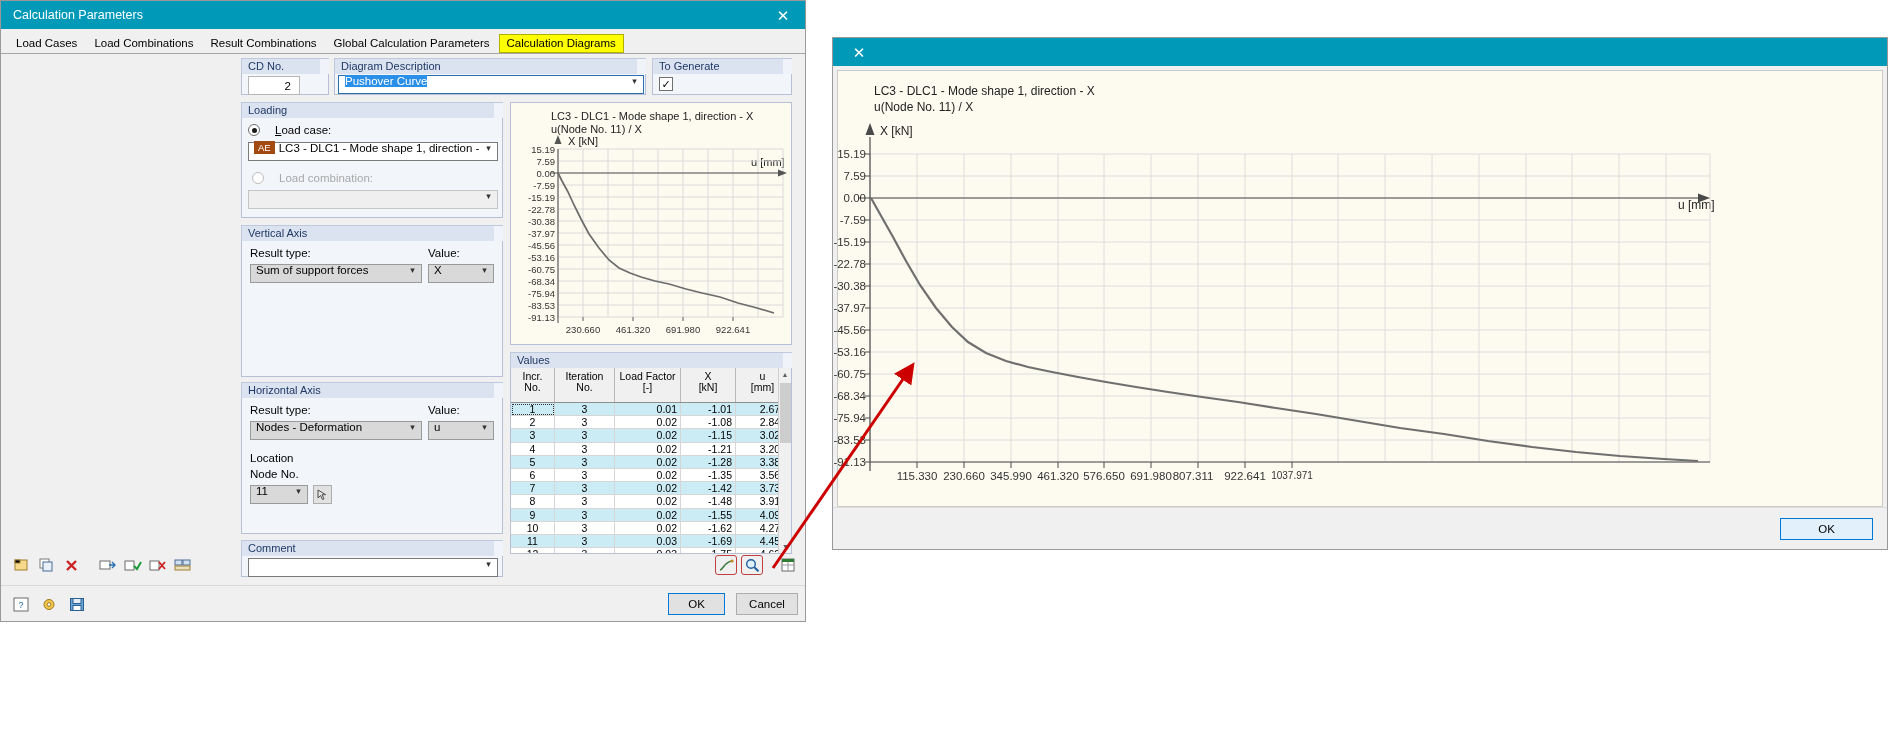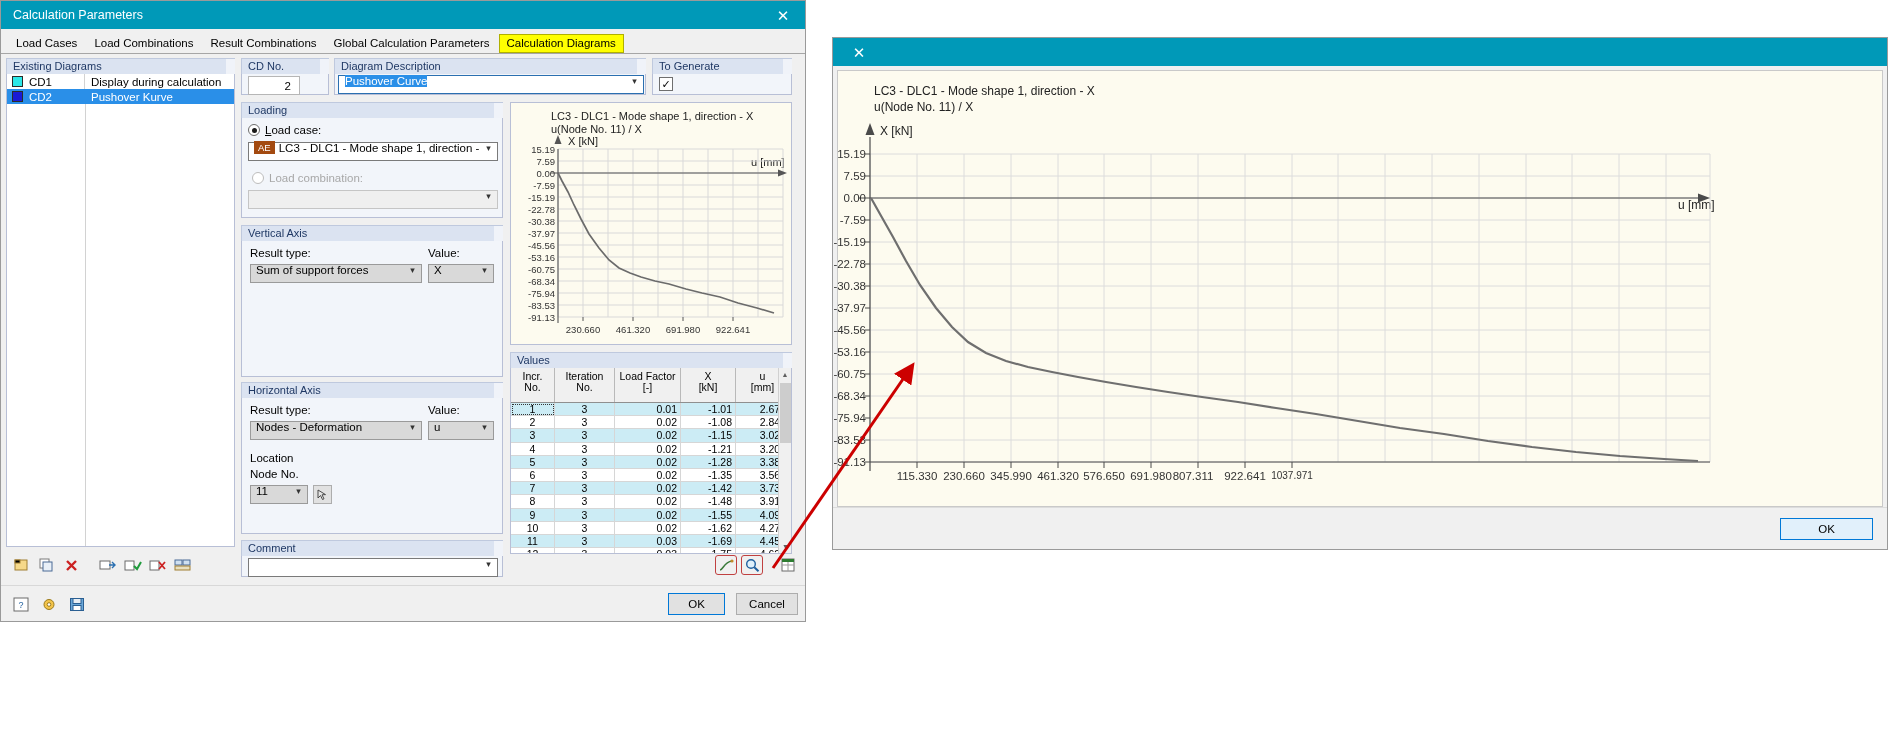--- a/index.html
+++ b/index.html
@@ -110,21 +110,21 @@
     background: #ffffff;
     border: 1px solid #b6b6b6;
     height: 19px;
     display: flex;
     align-items: center;
     justify-content: flex-end;
     padding: 0 8px 0 4px;
     font-size: 11.5px;
   }
   .radio {
-    display: inline-flex; align-items: center; gap: 5px;
+    display: inline-flex; align-items: center; gap: 15px;
     font-size: 11.5px; cursor: pointer;
   }
   .radio .dot {
     width: 12px; height: 12px; border-radius: 50%;
     border: 1px solid #6d6d6d; background: #fff;
     display: inline-block; position: relative;
   }
   .radio.on .dot::after {
     content: ""; position: absolute; left: 2.5px; top: 2.5px;
     width: 5px; height: 5px; border-radius: 50%; background: #1a1a1a;
@@ -232,43 +232,20 @@
     </div>
 
     <div class="tabstrip" style="margin-top:3px;">
       <div class="tab">Load Cases</div>
       <div class="tab">Load Combinations</div>
       <div class="tab">Result Combinations</div>
       <div class="tab">Global Calculation Parameters</div>
       <div class="tab active">Calculation Diagrams</div>
     </div>
 
-    <div class="group" style="left:5px; top:57px; width:229px; height:489px;">
-      <div class="g-head">Existing Diagrams</div>
-      <div class="g-body" style="height:473px; padding:0; background:#fff;">
-        <div class="listbox" style="left:0; top:0; right:0; bottom:0; border:none;">
-          <div class="lrow">
-            <div class="c1">
-              <span class="sw" style="background:#2ce8e8"></span>
-              <span>CD1</span>
-            </div>
-            <div class="c2">Display during calculation</div>
-          </div>
-          <div class="lrow sel">
-            <div class="c1">
-              <span class="sw" style="background:#1a1ad6"></span>
-              <span>CD2</span>
-            </div>
-            <div class="c2">Pushover Kurve</div>
-          </div>
-
-          <div style="position:absolute; left:78px; top:30px; bottom:0; width:1px; background:#d2d2d2;"></div>
-        </div>
-      </div>
-    </div>
 
     <div style="position:absolute; left:9px; top:554px; display:flex; gap:3px;">
       <div class="tbtn">
         <svg width="15" height="14" viewBox="0 0 15 14">
             <rect x="1" y="2" width="12" height="10" fill="#f6d98a" stroke="#a07f32"></rect>
             <rect x="1" y="2" width="5" height="3" fill="#e7c濾" stroke="#a07f32"></rect>
           </svg>
       </div>
       <div class="tbtn">
         <svg width="15" height="14" viewBox="0 0 15 14">

